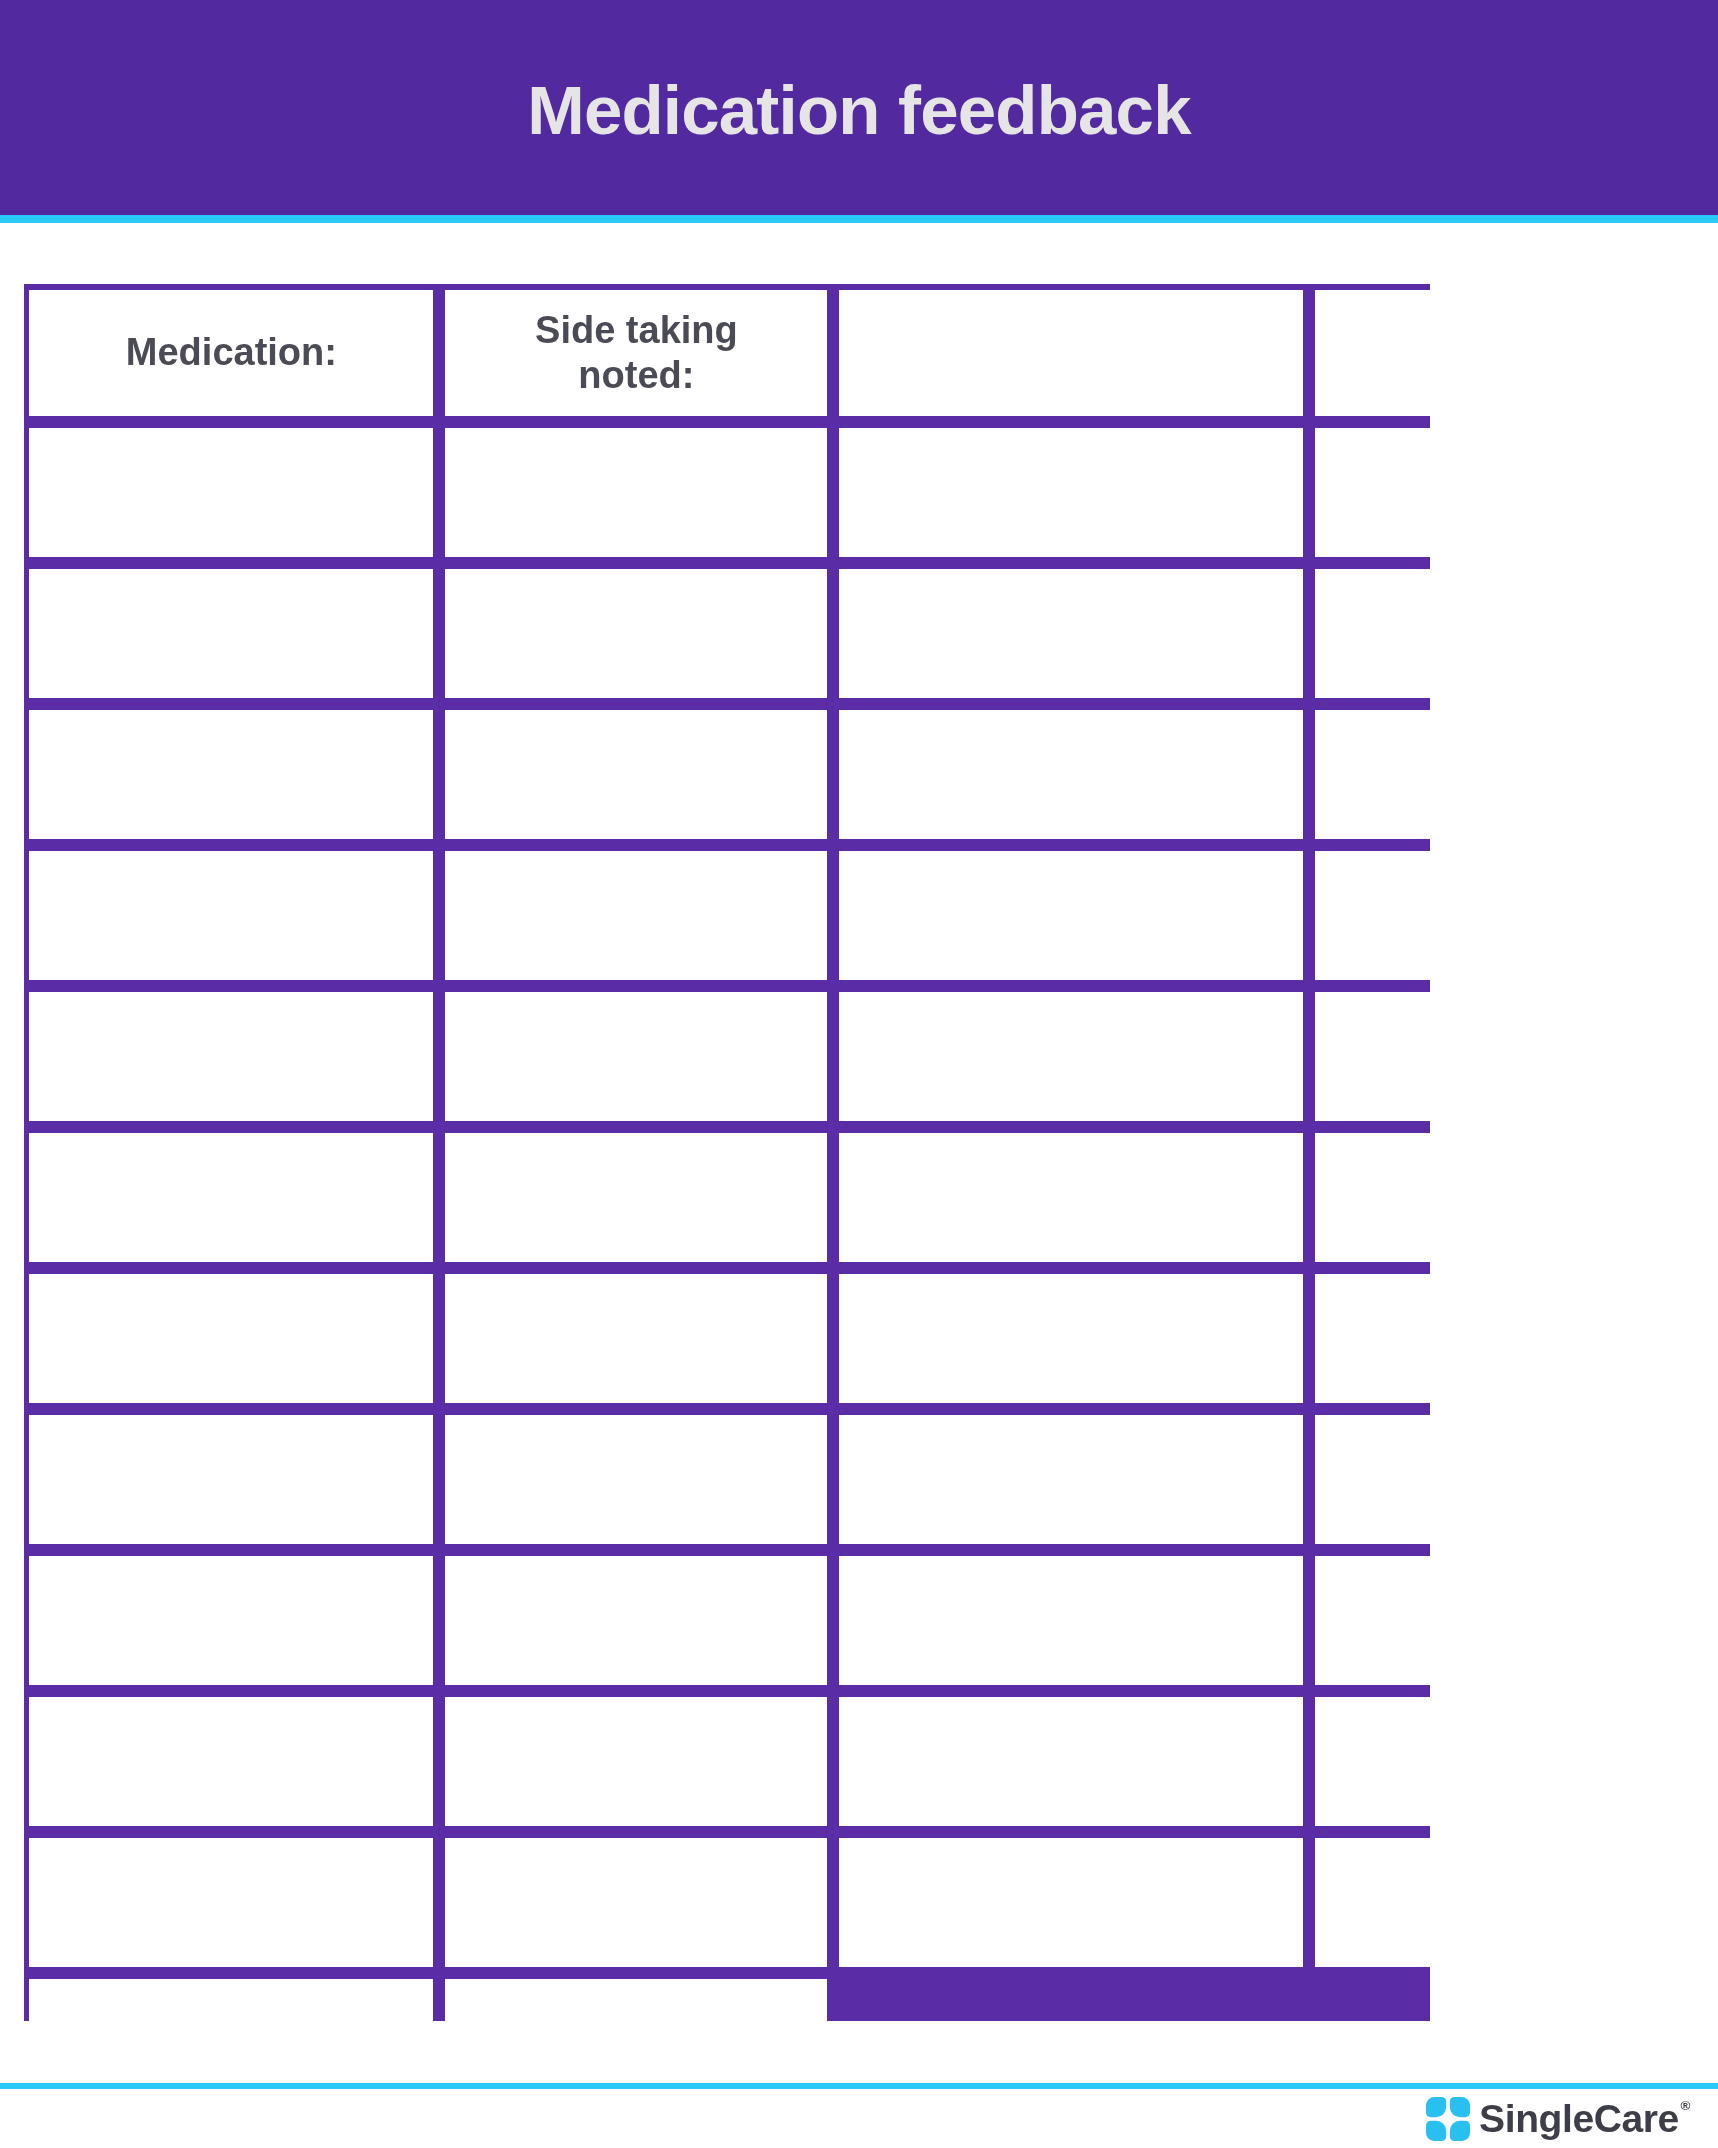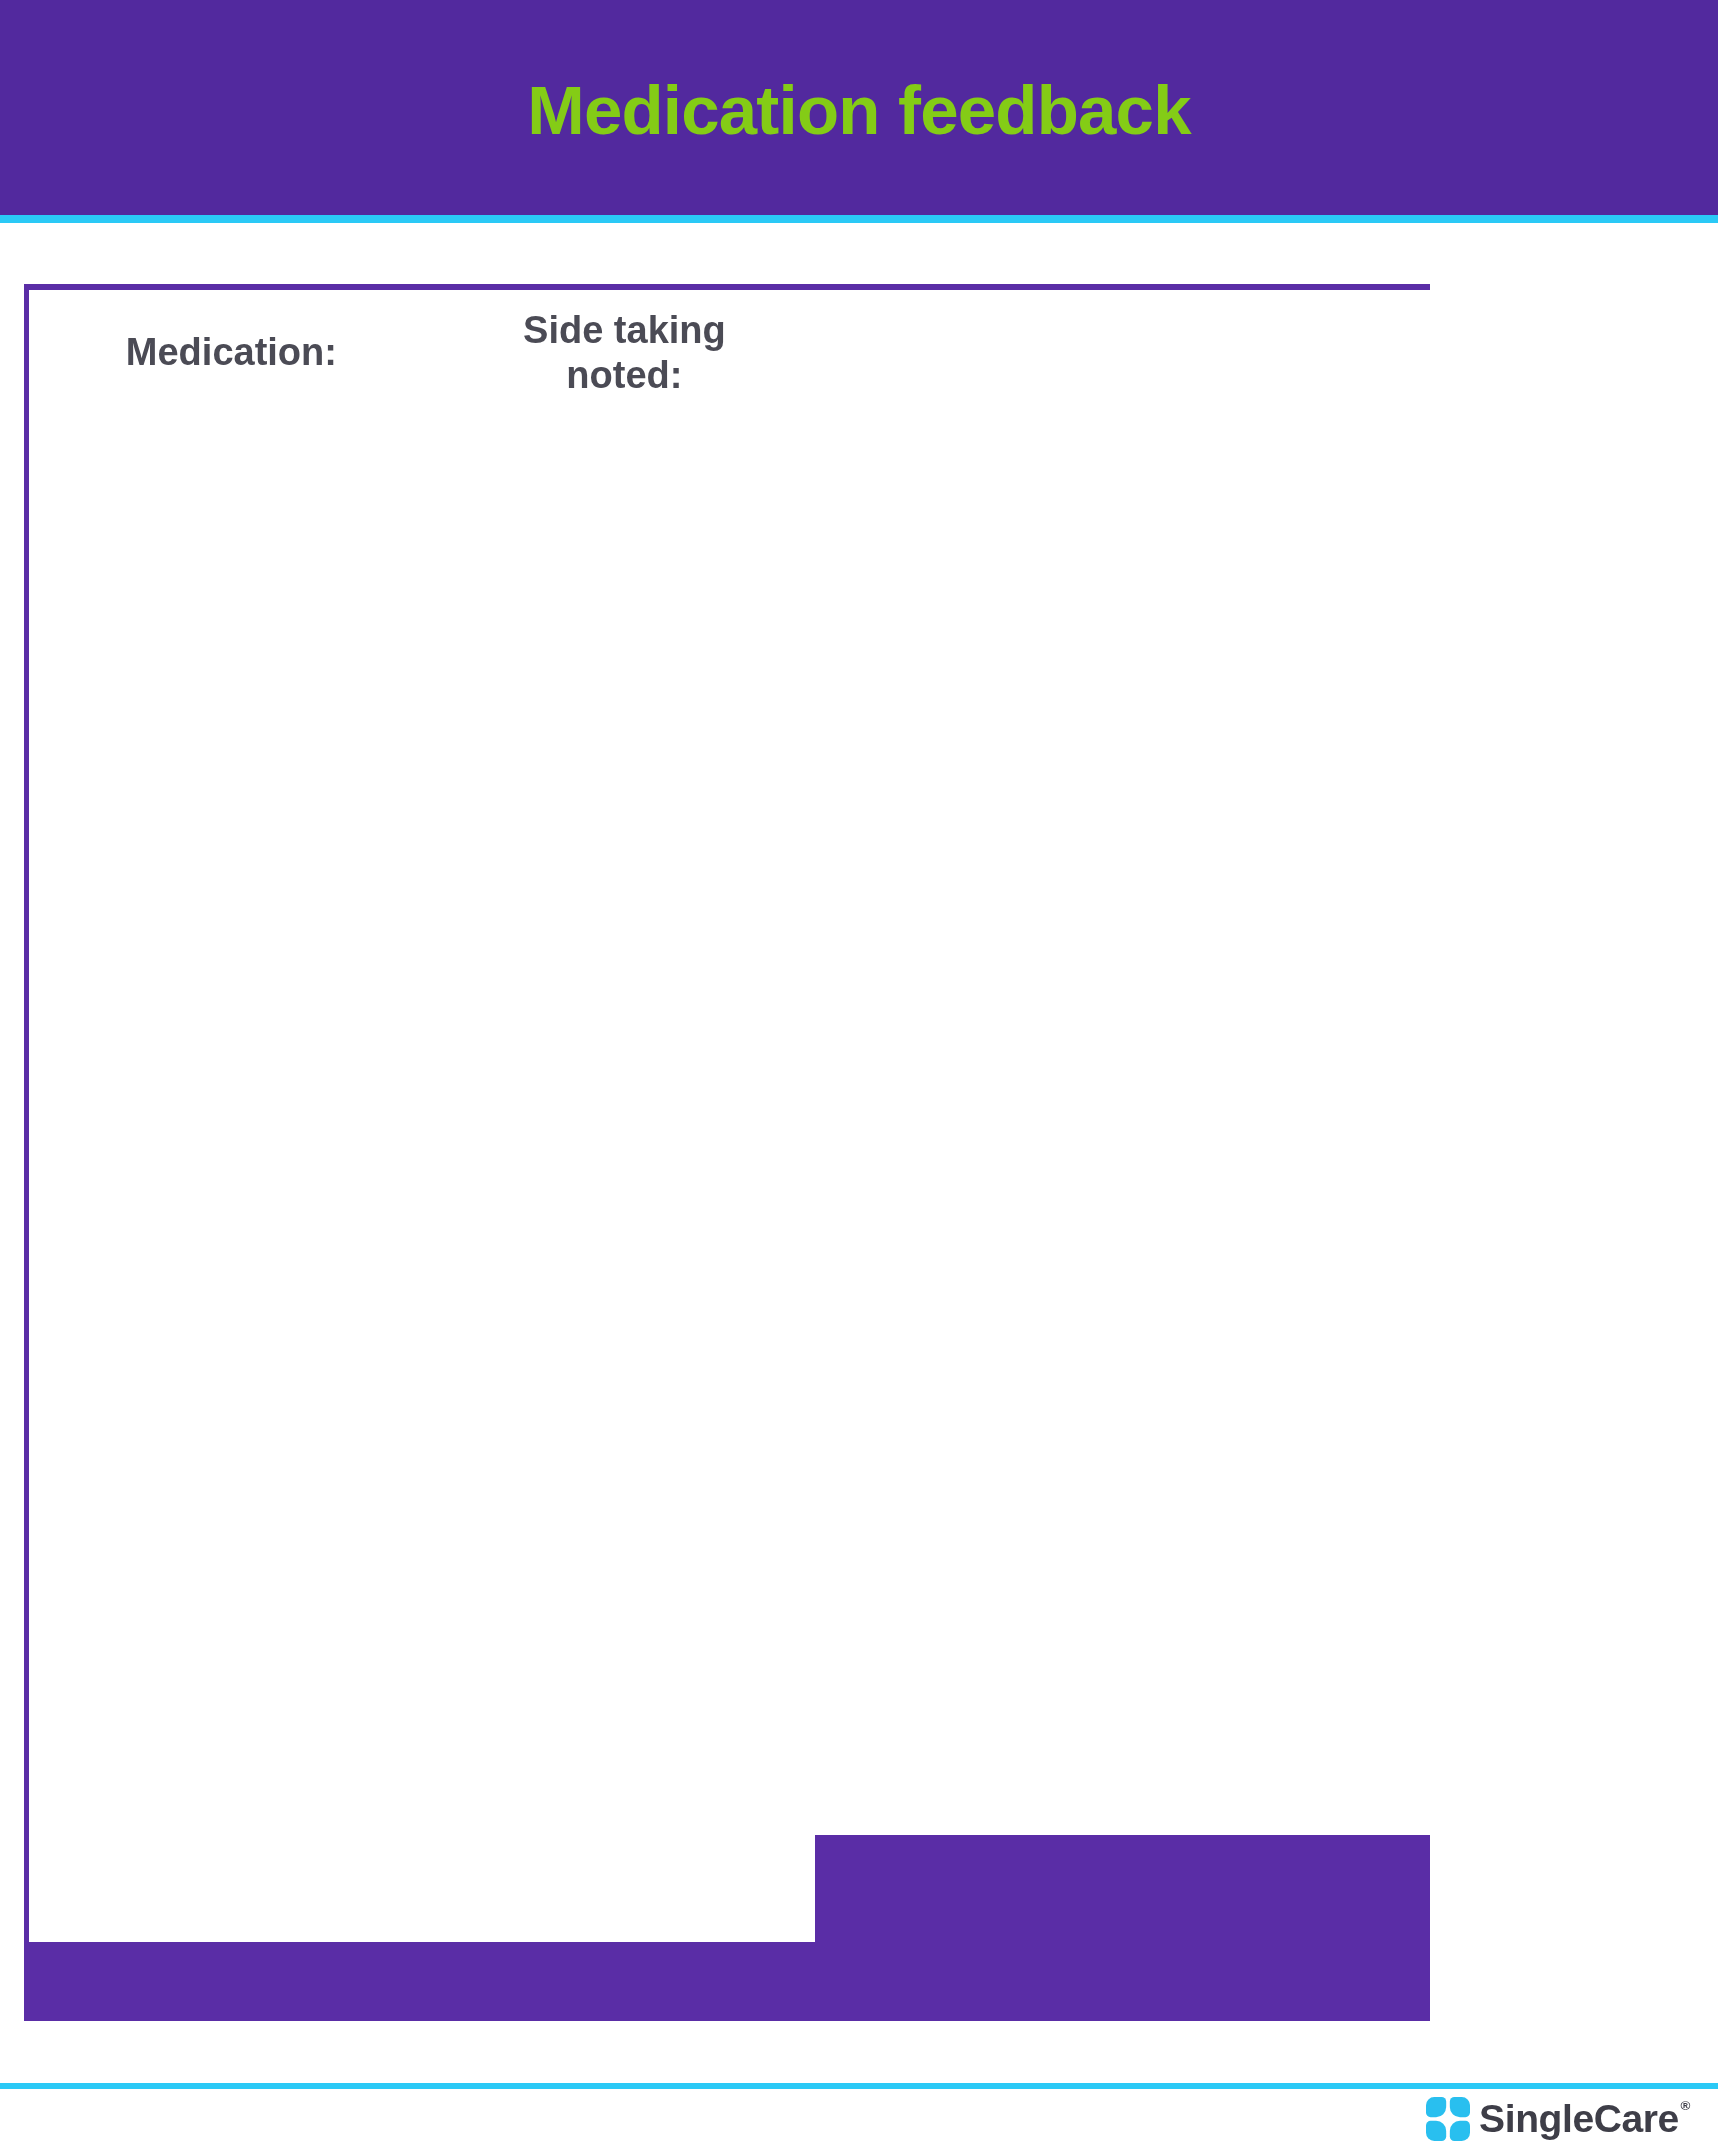--- a/index.html
+++ b/index.html
@@ -20,21 +20,21 @@
   .banner {
     position: absolute;
     top: 0; left: 0;
     width: 1718px; height: 215px;
     background: #52299E;
     display: flex;
     align-items: center;
     justify-content: center;
   }
   .banner-title {
-    color: #84cc16;
+    color: #e5e5e5;
     font-size: 69px;
     font-weight: bold;
     letter-spacing: -0.8px;
     padding-top: 6.7px;
   }
   .stripe-top {
     position: absolute;
     top: 215px; left: 0;
     width: 1718px; height: 7.6px;
     background: #2AC9F6;
@@ -44,21 +44,21 @@
   .med-table {
     position: absolute;
     left: 23.5px; top: 284px;
     width: 1406px; height: 1737px;
     box-sizing: border-box;
     background: #5A2DA6;
     padding: 5.9px;
     display: grid;
     grid-template-columns: 404px 382px 464px 394px;
     grid-template-rows: 126px repeat(11, 129px) 107px;
-    gap: 0;
+    gap: 12px;
   }
   .hcell {
     background: #ffffff;
     display: flex;
     flex-direction: column;
     align-items: center;
     justify-content: center;
     text-align: center;
     color: #4B4B55;
     font-size: 38px;

